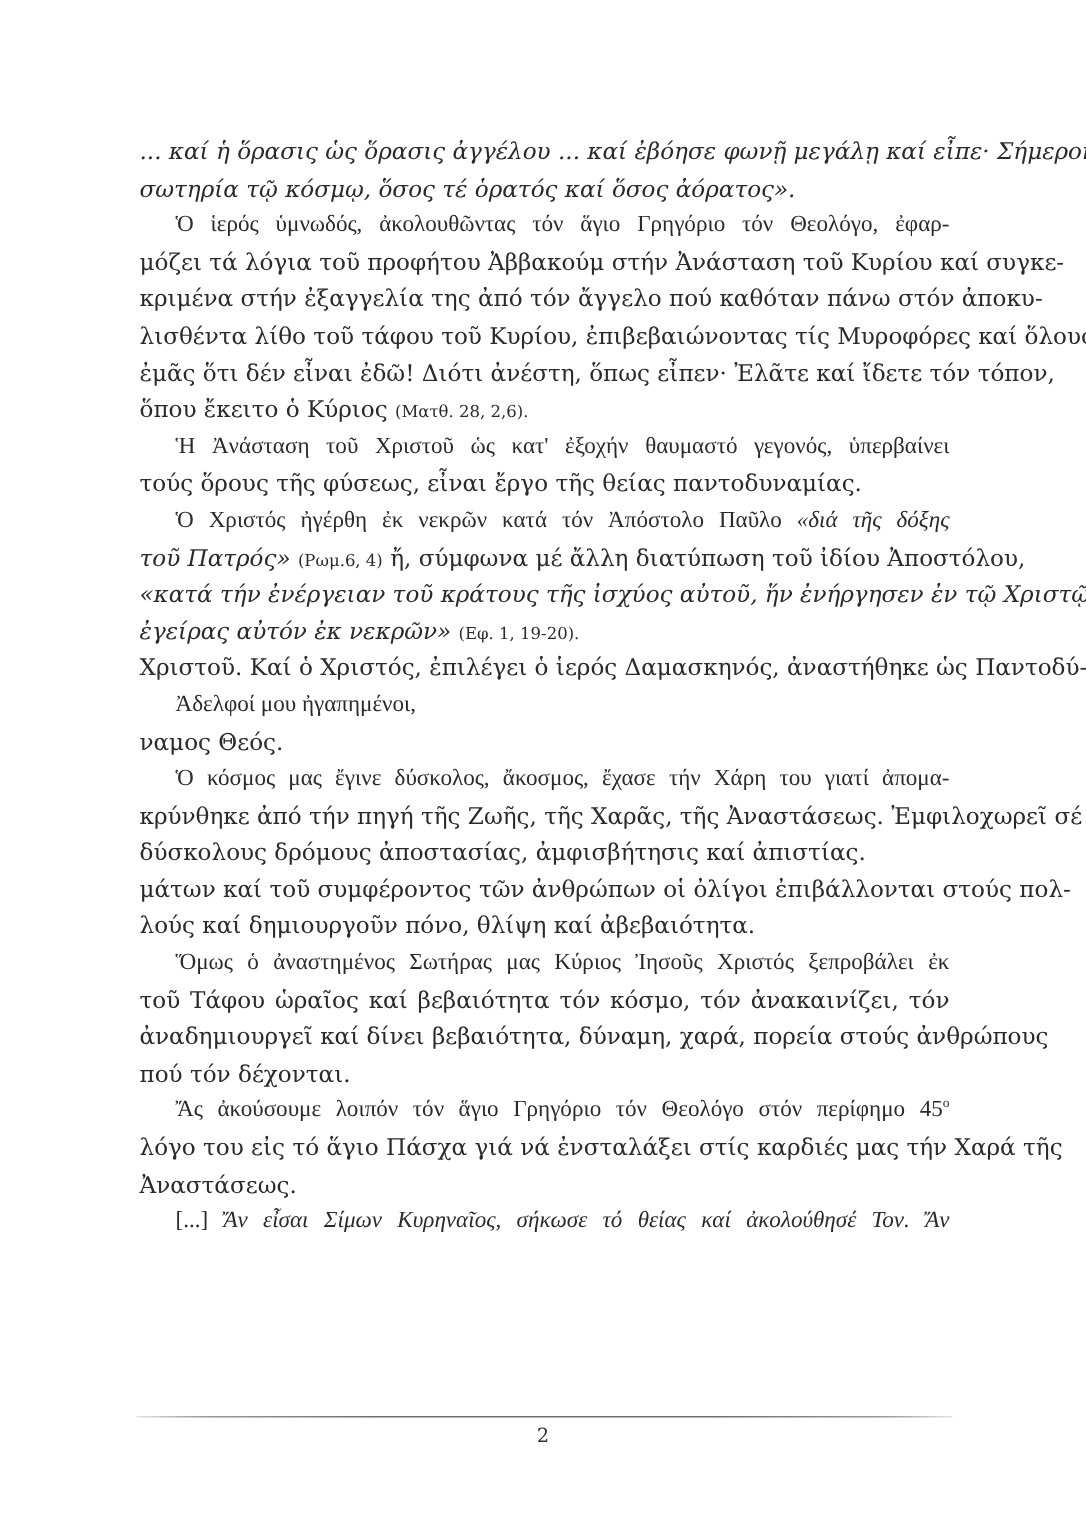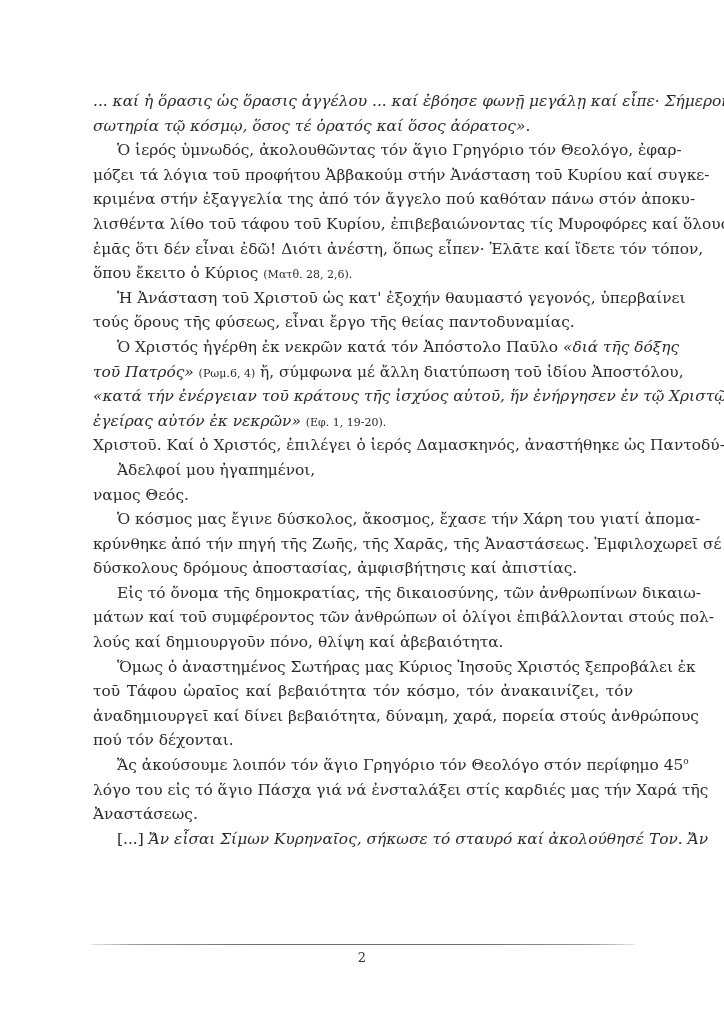--- a/index.html
+++ b/index.html
@@ -5,21 +5,21 @@
   html, body { margin: 0; padding: 0; background: #ffffff; }
   body { width: 724px; height: 1024px; position: relative; overflow: hidden; }
   .page { position: absolute; left: 0; top: 0; width: 724px; height: 1024px; background: #fff; }
   .text {
     position: absolute; left: 93px; top: 89px; width: 540px;
     font-family: "DejaVu Serif", "Liberation Serif", serif;
     font-size: 15.4px; line-height: 24.6px; color: #2a2a2a;
   }
   .line { display: block; white-space: nowrap; text-align: justify; text-align-last: justify; height: 24.6px; }
   .line.last { text-align-last: left; }
-  .line.indent { padding-left: 24px; }
+  .line.indent { padding-left: 24px; font-family: Liberation Serif, serif; }
   .it { font-style: italic; }
   .ref { font-size: 11px; }
   .sup { font-size: 9px; vertical-align: super; line-height: 0; }
   .rule {
     position: absolute; left: 91px; top: 944px; width: 544px; height: 1px;
     background: linear-gradient(to right, #e4e4e4 0%, #9a9a9a 8%, #6e6e6e 30%, #6e6e6e 70%, #9a9a9a 92%, #e4e4e4 100%);
   }
   .pagenum {
     position: absolute; left: 0; width: 724px; top: 950px; text-align: center;
     font-family: "DejaVu Serif", "Liberation Serif", serif; font-size: 13px; color: #333;
@@ -43,27 +43,26 @@
       <span class="line indent"><span>Ὁ Χριστός ἠγέρθη ἐκ νεκρῶν κατά τόν Ἀπόστολο Παῦλο </span><span class="it">«διά τῆς δόξης</span></span>
       <span class="line"><span class="it">τοῦ Πατρός» </span><span class="ref">(Ρωμ.6, 4)</span><span> ἤ, σύμφωνα μέ ἄλλη διατύπωση τοῦ ἰδίου Ἀποστόλου,</span></span>
       <span class="line"><span class="it">«κατά τήν ἐνέργειαν τοῦ κράτους τῆς ἰσχύος αὐτοῦ, ἥν ἐνήργησεν ἐν τῷ Χριστῷ</span></span>
       <span class="line last"><span class="it">ἐγείρας αὐτόν ἐκ νεκρῶν» </span><span class="ref">(Εφ. 1, 19-20).</span></span>
       <span class="line"><span>Χριστοῦ. Καί ὁ Χριστός, ἐπιλέγει ὁ ἱερός Δαμασκηνός, ἀναστήθηκε ὡς Παντοδύ-</span></span>
       <span class="line indent last"><span>Ἀδελφοί μου ἠγαπημένοι,</span></span>
       <span class="line last"><span>ναμος Θεός.</span></span>
       <span class="line indent"><span>Ὁ κόσμος μας ἔγινε δύσκολος, ἄκοσμος, ἔχασε τήν Χάρη του γιατί ἀπομα-</span></span>
       <span class="line"><span>κρύνθηκε ἀπό τήν πηγή τῆς Ζωῆς, τῆς Χαρᾶς, τῆς Ἀναστάσεως. Ἐμφιλοχωρεῖ σέ</span></span>
       <span class="line last"><span>δύσκολους δρόμους ἀποστασίας, ἀμφισβήτησις καί ἀπιστίας.</span></span>
-      <span class="line indent"><span>Εἰς τό ὄνομα τῆς δημοκρατίας, τῆς δικαιοσύνης, τῶν ἀνθρωπίνων δικαιω-</span></span>
       <span class="line"><span>μάτων καί τοῦ συμφέροντος τῶν ἀνθρώπων οἱ ὀλίγοι ἐπιβάλλονται στούς πολ-</span></span>
       <span class="line last"><span>λούς καί δημιουργοῦν πόνο, θλίψη καί ἀβεβαιότητα.</span></span>
       <span class="line indent"><span>Ὅμως ὁ ἀναστημένος Σωτήρας μας Κύριος Ἰησοῦς Χριστός ξεπροβάλει ἐκ</span></span>
       <span class="line"><span>τοῦ Τάφου ὡραῖος καί βεβαιότητα τόν κόσμο, τόν ἀνακαινίζει, τόν</span></span>
       <span class="line"><span>ἀναδημιουργεῖ καί δίνει βεβαιότητα, δύναμη, χαρά, πορεία στούς ἀνθρώπους</span></span>
       <span class="line last"><span>πού τόν δέχονται.</span></span>
       <span class="line indent"><span>Ἄς ἀκούσουμε λοιπόν τόν ἅγιο Γρηγόριο τόν Θεολόγο στόν περίφημο 45</span><span class="sup">ο</span></span>
       <span class="line"><span>λόγο του εἰς τό ἅγιο Πάσχα γιά νά ἐνσταλάξει στίς καρδιές μας τήν Χαρά τῆς</span></span>
       <span class="line last"><span>Ἀναστάσεως.</span></span>
-      <span class="line indent"><span>[...] </span><span class="it">Ἄν εἶσαι Σίμων Κυρηναῖος, σήκωσε τό σταυρό καί ἀκολούθησέ Τον. Ἄν</span></span>
+      <span class="line indent"><span>[...] </span><span class="it">Ἄν εἶσαι Σίμων Κυρηναῖος, σήκωσε τό θείας καί ἀκολούθησέ Τον. Ἄν</span></span>
     </div>
   <div class="rule"></div>
   <div class="pagenum">2</div>
 </div>
 
 </body></html>

